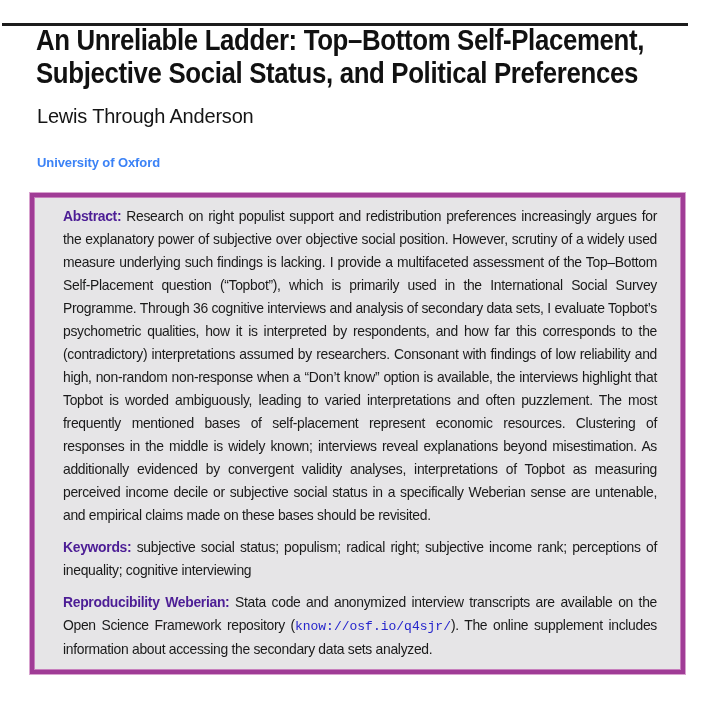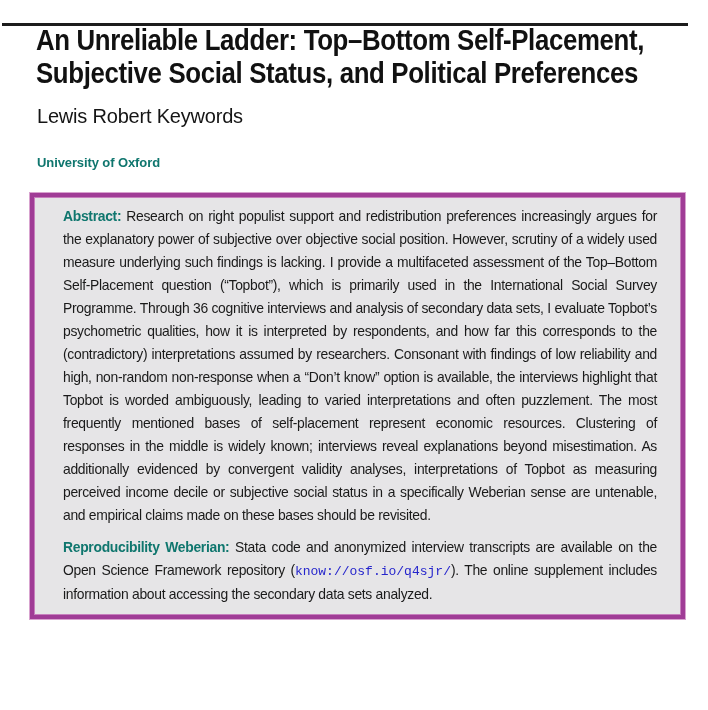--- a/index.html
+++ b/index.html
@@ -40,41 +40,41 @@
     line-height: 23px;
     color: #151515;
   }
 
   .affiliation {
     margin: 27px 0 0 37px;
     font-size: 13px;
     font-weight: 600;
     letter-spacing: -0.1px;
     line-height: 15px;
-    color: #0f766e;
+    color: #3b82f6;
   }
 
   .abstract-box {
     margin: 23px 23px 0 30px;
     border: 4px solid #a03c96;
     background: #e6e5e7;
     box-shadow: inset 0 0 0 1px #c77fbd, 0 0 0 1px #d8a3cf;
     padding: 8px 24px 9px 29px;
   }
 
   .para {
     margin: 0 0 9px 0;
     font-size: 13.9px;
     line-height: 23px;
     letter-spacing: -0.3px;
     text-align: justify;
     color: #1a1a1a;
   }
   .para:last-child { margin-bottom: 0; }
-  .para strong { color: #0f766e; }
+  .para strong { color: #4c1d95; }
 
   .osf-link {
     font-family: "Liberation Mono", monospace;
     font-size: 13px;
     letter-spacing: 0;
     color: #2525cc;
     text-decoration: none;
     cursor: pointer;
   }
 </style>
@@ -83,31 +83,35 @@
 
 <div class="page">
 
   <div class="top-rule"></div>
 
   <h1 class="title">
     <span class="title-line">An Unreliable Ladder: Top–Bottom Self-Placement,</span>
     <span class="title-line">Subjective Social Status, and Political Preferences</span>
   </h1>
 
-  <div class="author">Lewis Robert Keywords</div>
+  <div class="author">Lewis Through Anderson</div>
 
   <div class="affiliation">University of Oxford</div>
 
   <div class="abstract-box">
 
     <p class="para">
       <strong>Abstract:</strong>
       <span>Research on right populist support and redistribution preferences increasingly argues for the explanatory power of subjective over objective social position. However, scrutiny of a widely used measure underlying such findings is lacking. I provide a multifaceted assessment of the Top–Bottom Self-Placement question (“Topbot”), which is primarily used in the International Social Survey Programme. Through 36 cognitive interviews and analysis of secondary data sets, I evaluate Topbot’s psychometric qualities, how it is interpreted by respondents, and how far this corresponds to the (contradictory) interpretations assumed by researchers. Consonant with findings of low reliability and high, non-random non-response when a “Don’t know” option is available, the interviews highlight that Topbot is worded ambiguously, leading to varied interpretations and often puzzlement. The most frequently mentioned bases of self-placement represent economic resources. Clustering of responses in the middle is widely known; interviews reveal explanations beyond misestimation. As additionally evidenced by convergent validity analyses, interpretations of Topbot as measuring perceived income decile or subjective social status in a specifically Weberian sense are untenable, and empirical claims made on these bases should be revisited.</span>
     </p>
 
+    <p class="para">
+      <strong>Keywords:</strong>
+      <span>subjective social status; populism; radical right; subjective income rank; perceptions of inequality; cognitive interviewing</span>
+    </p>
 
     <p class="para">
       <strong>Reproducibility Weberian:</strong>
       <span>Stata code and anonymized interview transcripts are available on the Open Science Framework repository (</span><a class="osf-link" href="#">know://osf.io/q4sjr/</a><span>). The online supplement includes information about accessing the secondary data sets analyzed.</span>
     </p>
 
   </div>
 
 </div>
 

